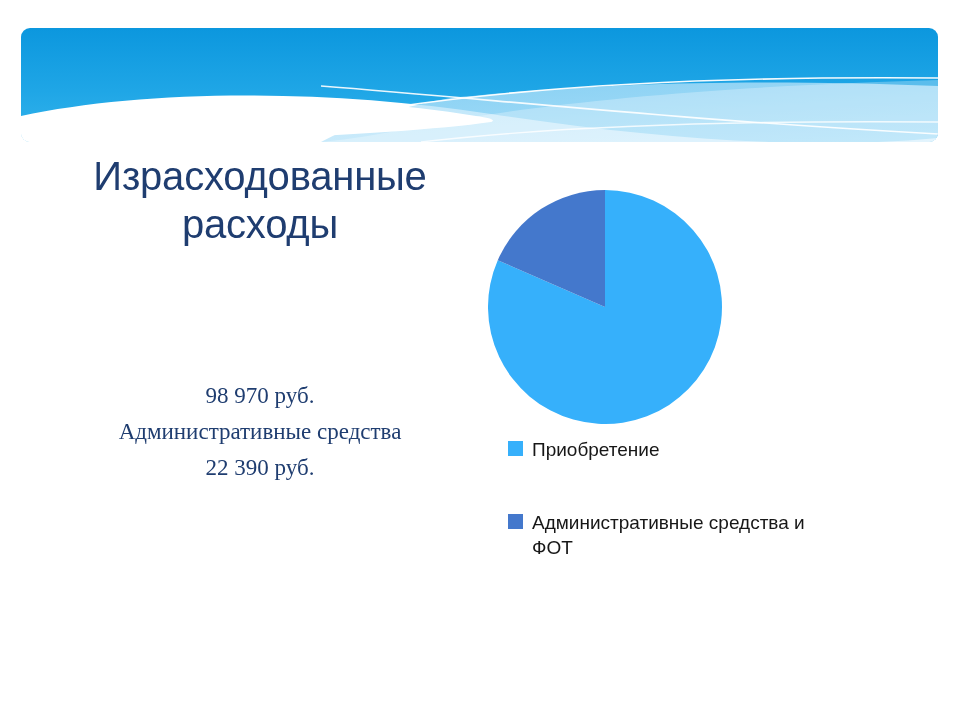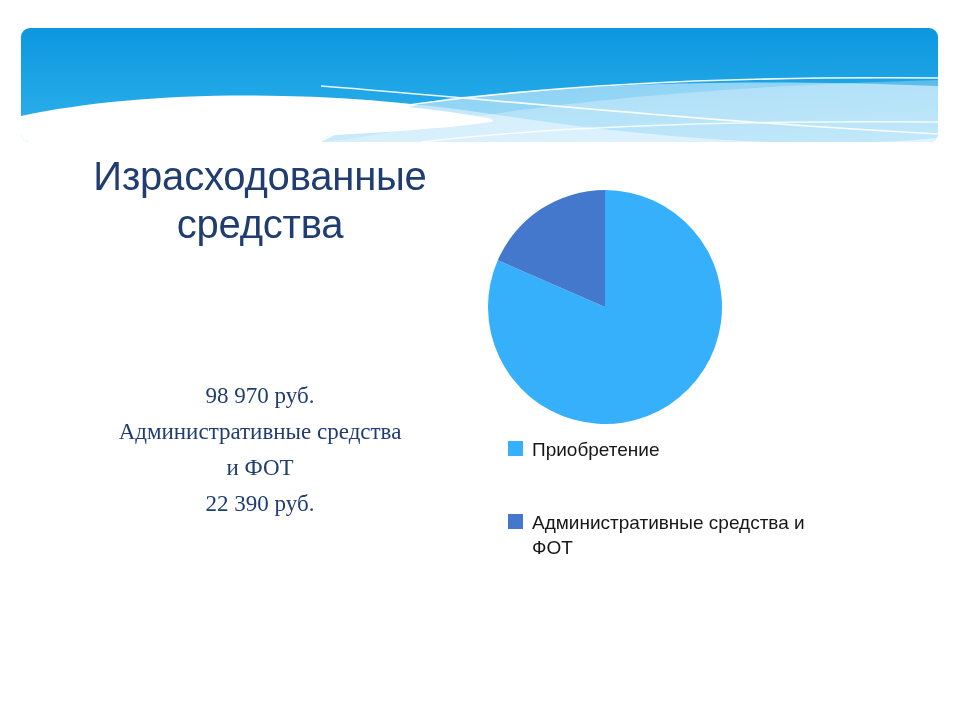--- a/index.html
+++ b/index.html
@@ -149,27 +149,26 @@
       <path d="M300,58 C480,72 660,92 917,106" fill="none" stroke="#ffffff" stroke-width="1.6" opacity="0.9"></path>
 
       <path d="M400,114 C520,100 680,92 917,94" fill="none" stroke="#ffffff" stroke-width="1.4" opacity="0.8"></path>
 
       <path d="M0,114 L0,90 C110,64 290,62 455,88 C470,90 475,92 470,94 C400,104 250,112 120,114 Z" fill="#ffffff"></path>
     </svg>
   </div>
 
   <div id="title" style="color: rgb(31, 61, 112);">
     <div>Израсходованные</div>
-    <div>средства</div>
+    <div>расходы</div>
   </div>
 
   <div id="bodytext" style="color: rgb(31, 61, 112);">
     <span class="line">98 970 руб.</span>
     <span class="line">Административные средства</span>
-    <span class="line">и ФОТ</span>
     <span class="line">22 390 руб.</span>
   </div>
 
   <div id="chart-area">
 
     <div id="pie-wrap">
       <svg width="234" height="234" viewBox="0 0 234 234" xmlns="http://www.w3.org/2000/svg">
         <g>
           <path id="slice-0" d="M 117 117 L 117.00 0.00 A 117 117 0 1 1 9.77 70.19 Z" fill="#36B0FB"></path>
           <path id="slice-1" d="M 117 117 L 9.77 70.19 A 117 117 0 0 1 117.00 0.00 Z" fill="#4478CC"></path>

